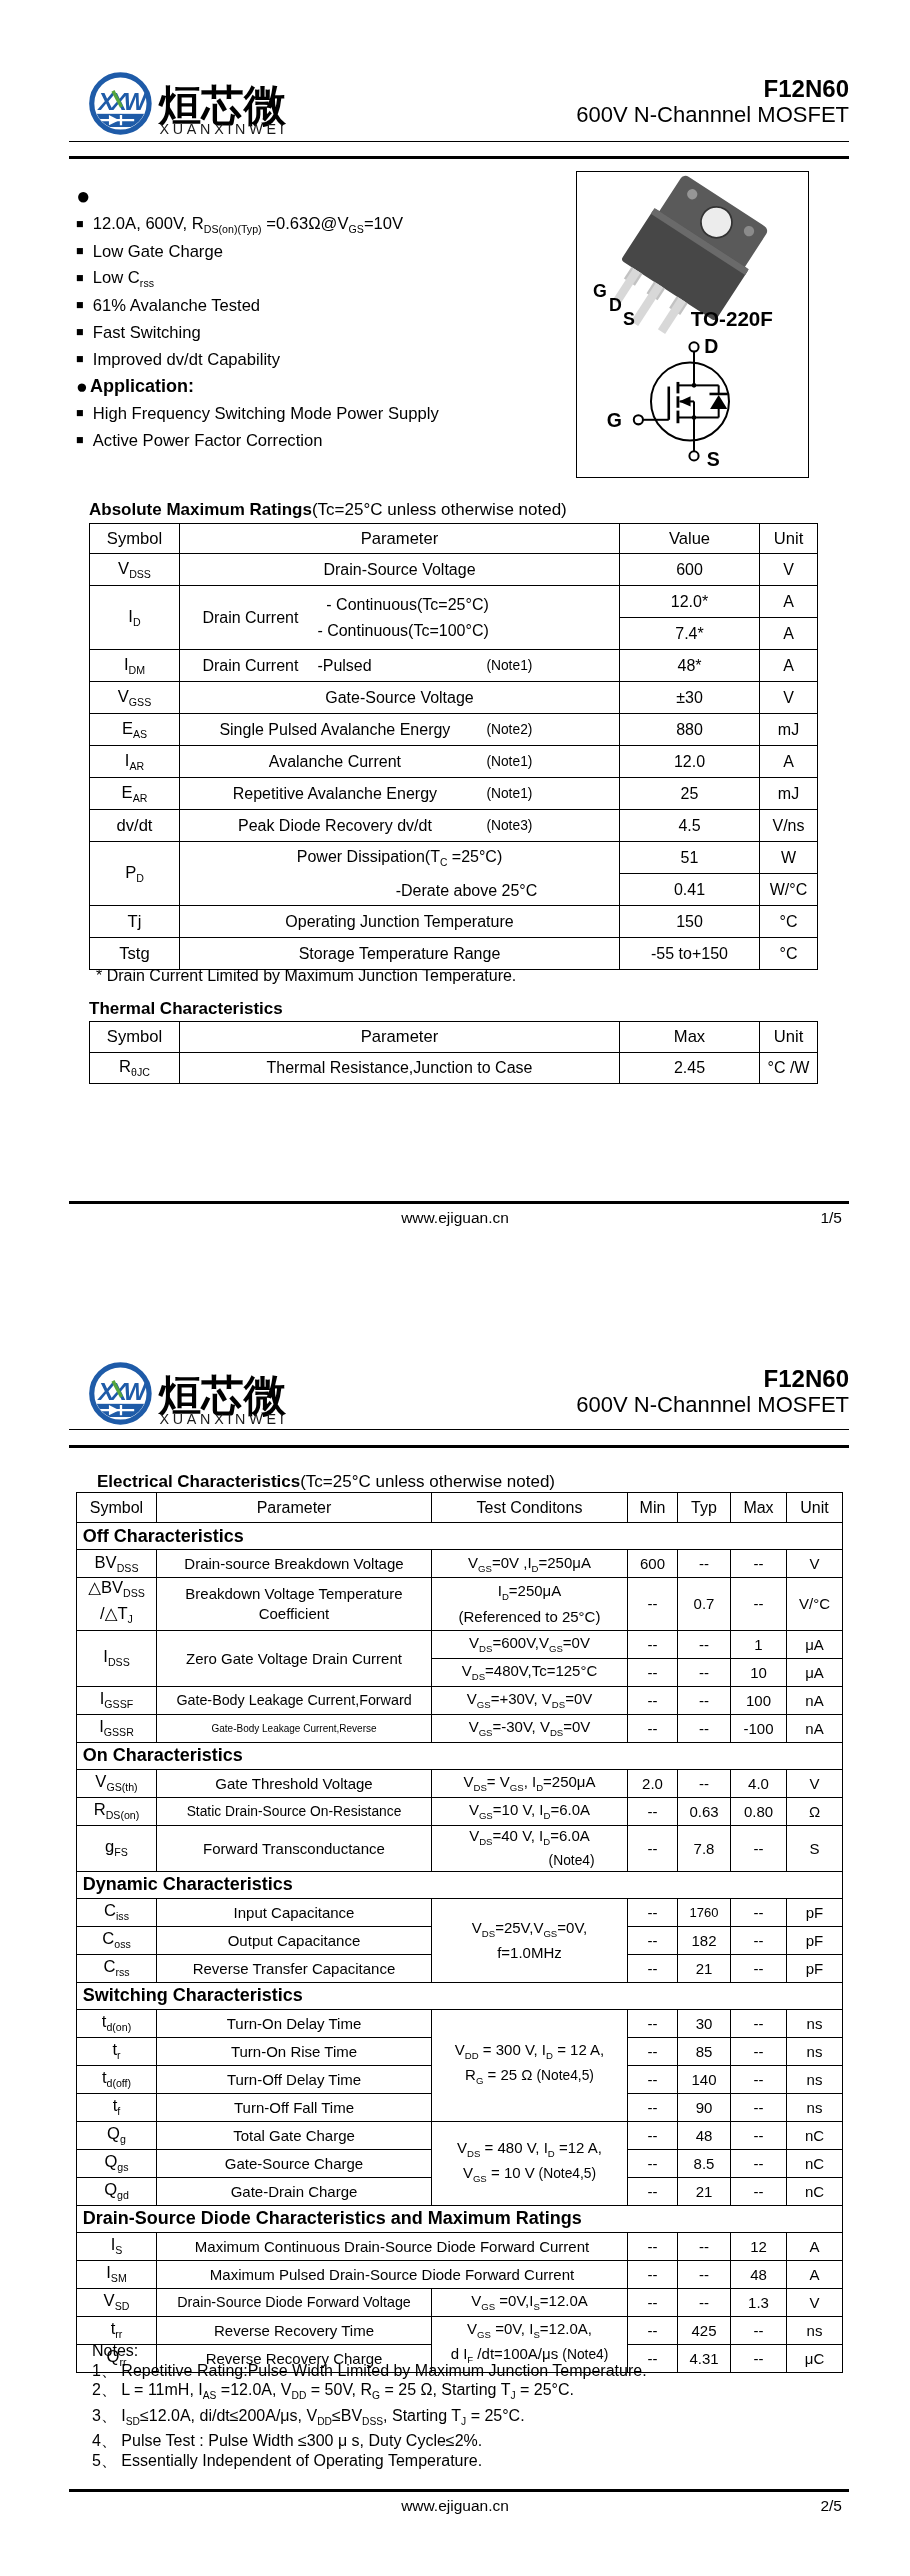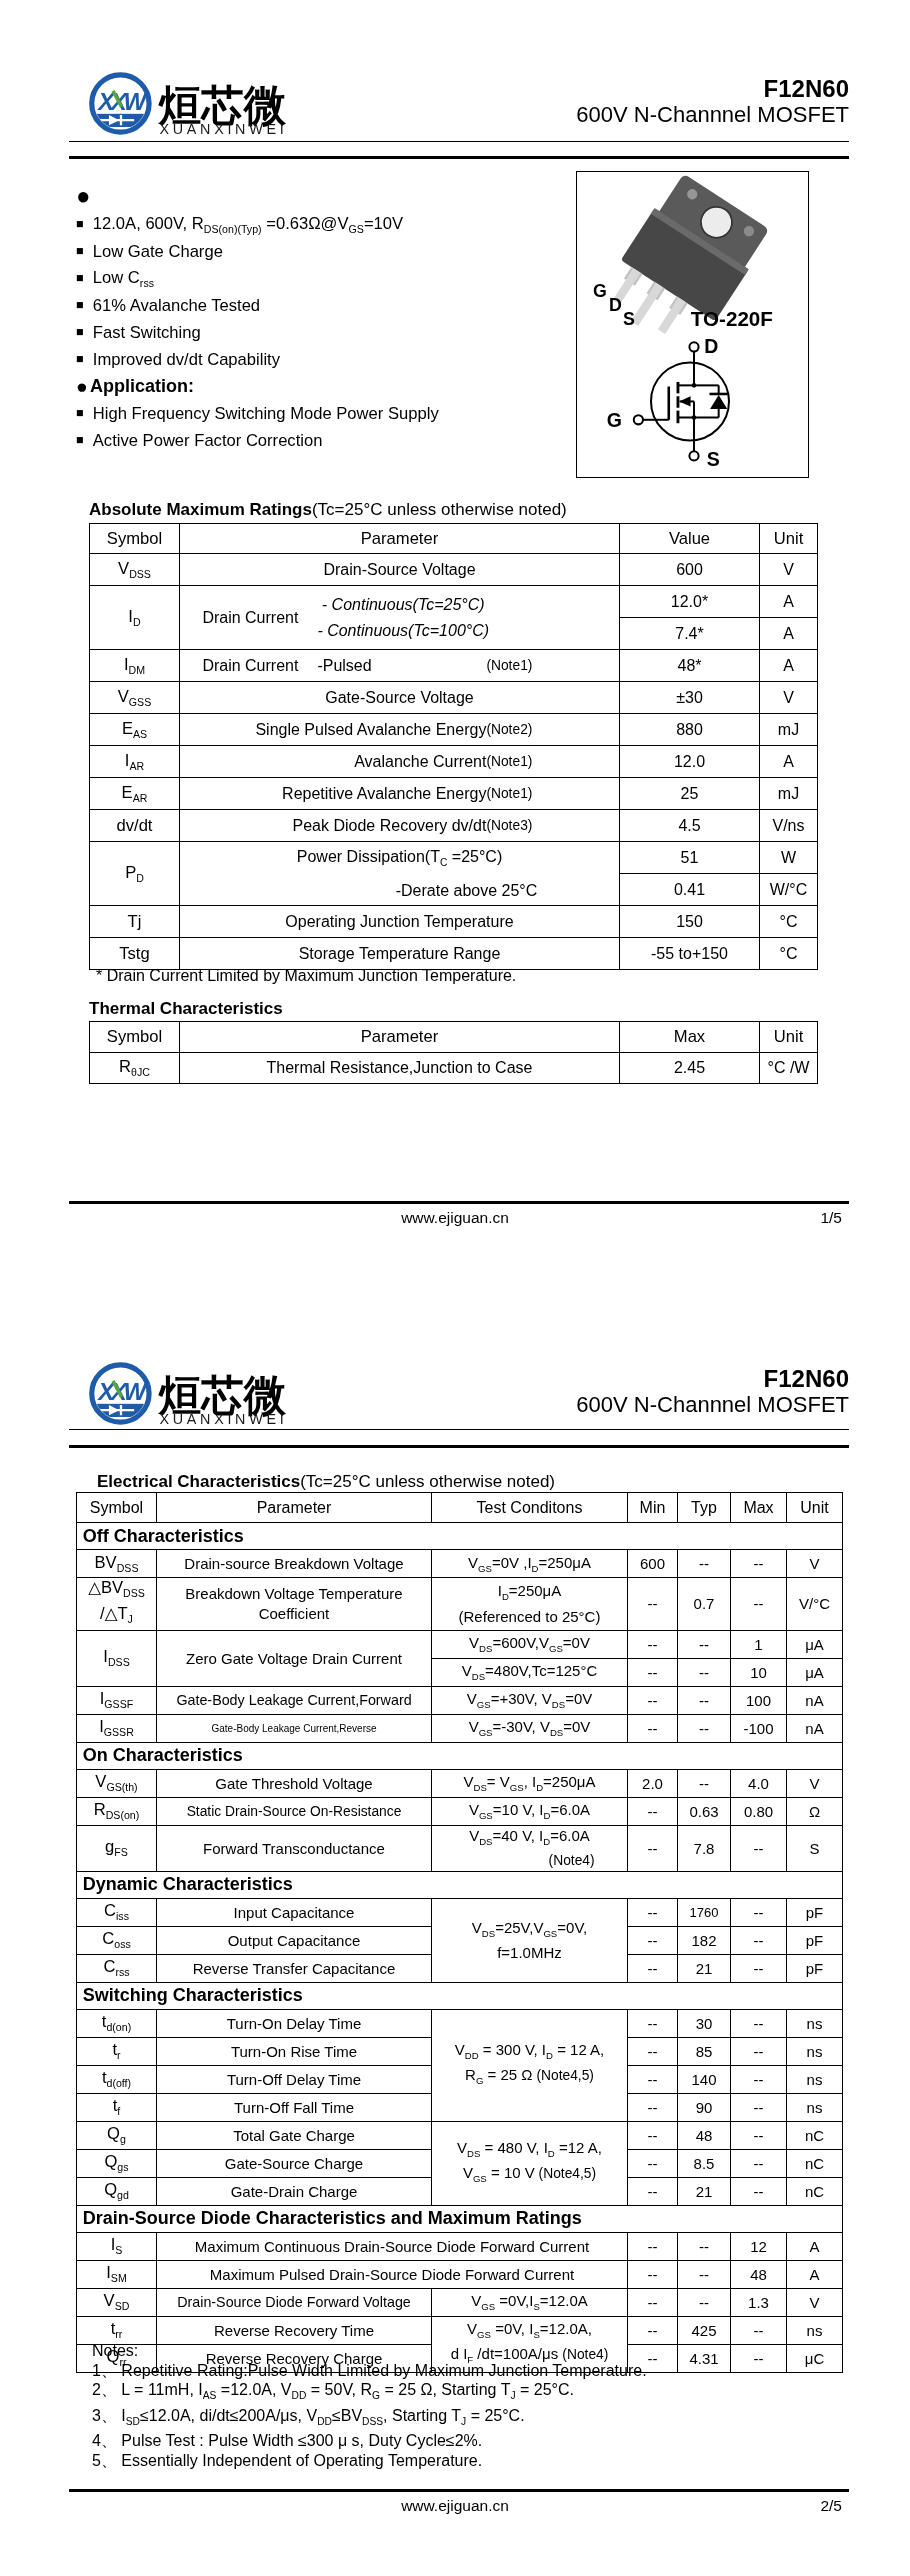--- a/index.html
+++ b/index.html
@@ -45,22 +45,22 @@
   table.abs tr.hdr td{height:29px;font-size:16.6px;border-bottom-width:1.7px;}
   table.thermal{left:89px;top:1021px;width:728px;font-size:16px;}
   table.thermal td{height:30px;}
   table.thermal tr.hdr td{font-size:16.6px;border-bottom-width:1.7px;}
   td.param{text-align:left;padding-left:8px;}
   td.cond{text-align:left;padding-left:6.9px;}
   .note{font-size:13.8px;}
   .pn{display:flex;align-items:center;}
   .p1{width:134px;flex:none;}
   .p2{width:169px;flex:none;text-align:left;}
-  .pmain{width:303px;flex:none;text-align:right;}
-  .stack div{line-height:26px;text-align:center;font-style:italic;}
+  .pmain{width:303px;flex:none;text-align:center;}
+  .stack div{line-height:26px;text-align:right;}
   .pd2{padding-left:134px;}
   .symcell{font-size:16.6px;}
 
   table.elec{left:76px;top:202px;width:765px;font-size:15px;}
   table.elec td{height:27px;}
   table.elec tr.hdr td{height:29px;font-size:16px;border-bottom-width:1.7px;}
   table.elec tr.h78 td{height:45px;}
   table.elec tr.h72 td{height:41px;}
   tr.sec td{height:26px;text-align:left;font-weight:bold;font-size:18px;padding-left:5.7px;border-top-width:1.7px;border-bottom-width:1.7px;}
   .c2{line-height:19.5px;}

